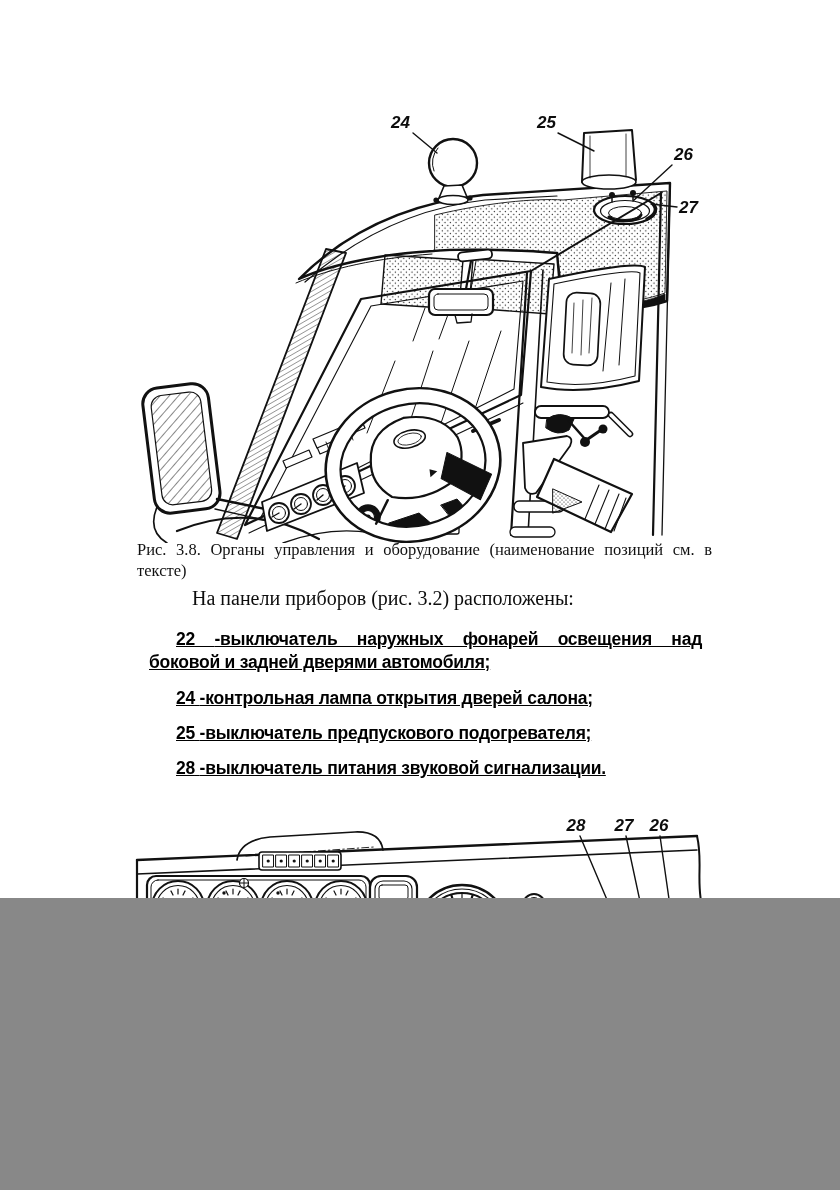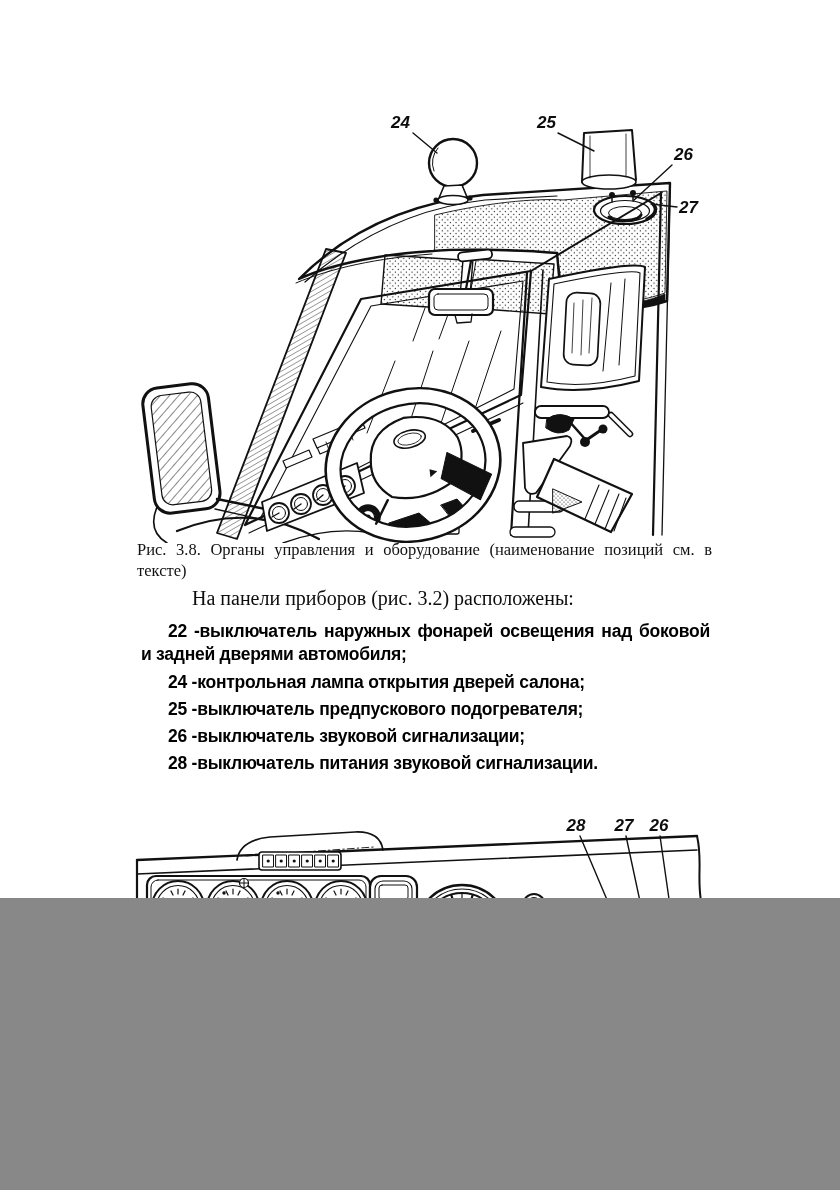--- a/index.html
+++ b/index.html
@@ -18,21 +18,21 @@
   .cap2 { top:1053px; text-align:center; word-spacing:4px; }
   .intro {
     position:absolute; left:137px; top:586px; width:575px;
     font:20px/25px "Liberation Serif", serif; text-indent:55px; color:#0d0d0d;
   }
   .list {
     position:absolute; left:137px; top:616px; width:577px;
     font:700 17.5px/23.3px "Liberation Sans", sans-serif;
     letter-spacing:-0.25px; text-align:justify; color:#000;
   }
-  .list p { margin:4px; text-indent:27px; }
+  .list p { margin:12px; text-indent:27px;text-decoration:underline; }
   .pageno {
     position:absolute; left:0; top:1086px; width:100%;
     font:19px "Liberation Serif", serif; text-align:center; color:#111;
   }
   .co { font:italic 700 17px "Liberation Sans", sans-serif; fill:#0d0d0d; stroke:none; }
   .dial { font:700 6.3px "Liberation Sans", sans-serif; fill:#111; stroke:none; }
   .tiny { font:700 5px "Liberation Sans", sans-serif; fill:#111; stroke:none; text-anchor:middle; }
   .tiny2 { font:700 6.5px "Liberation Sans", sans-serif; fill:#111; stroke:none; text-anchor:middle; }
 </style>
 </head>
@@ -237,21 +237,20 @@
   </svg>
 
   <div class="cap cap1">Рис. 3.8. Органы управления и оборудование (наименование позиций см. в тексте)</div>
 
   <div class="intro">На панели приборов (рис. 3.2) расположены:</div>
 
   <div class="list">
     <p><span>22</span> <span>-выключатель наружных фонарей освещения над боковой и задней дверями автомобиля;</span></p>
     <p><span>24</span> <span>-контрольная лампа открытия дверей салона;</span></p>
     <p><span>25</span> <span>-выключатель предпускового подогревателя;</span></p>
-    <p><span>26</span> <span>-выключатель звуковой сигнализации;</span></p>
     <p><span>28</span> <span>-выключатель питания звуковой сигнализации.</span></p>
   </div>
 
   <svg class="fig fig2" viewBox="0 0 582 245">
     <defs>
       <pattern id="stip2" width="4" height="4" patternUnits="userSpaceOnUse">
         <circle cx="1" cy="1" r="0.55" fill="#111"></circle>
         <circle cx="3" cy="3" r="0.55" fill="#111"></circle>
       </pattern>
     </defs>

